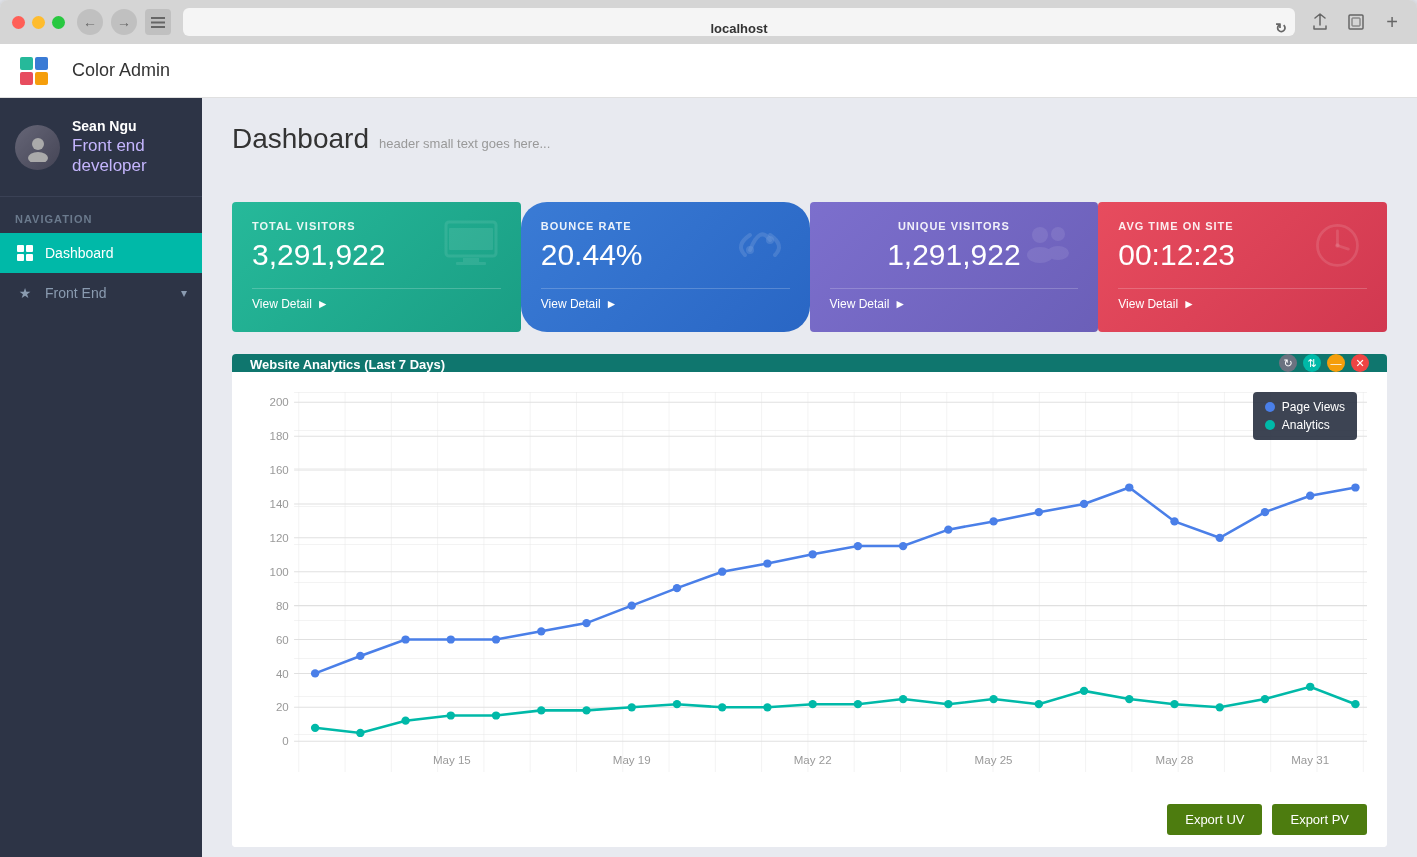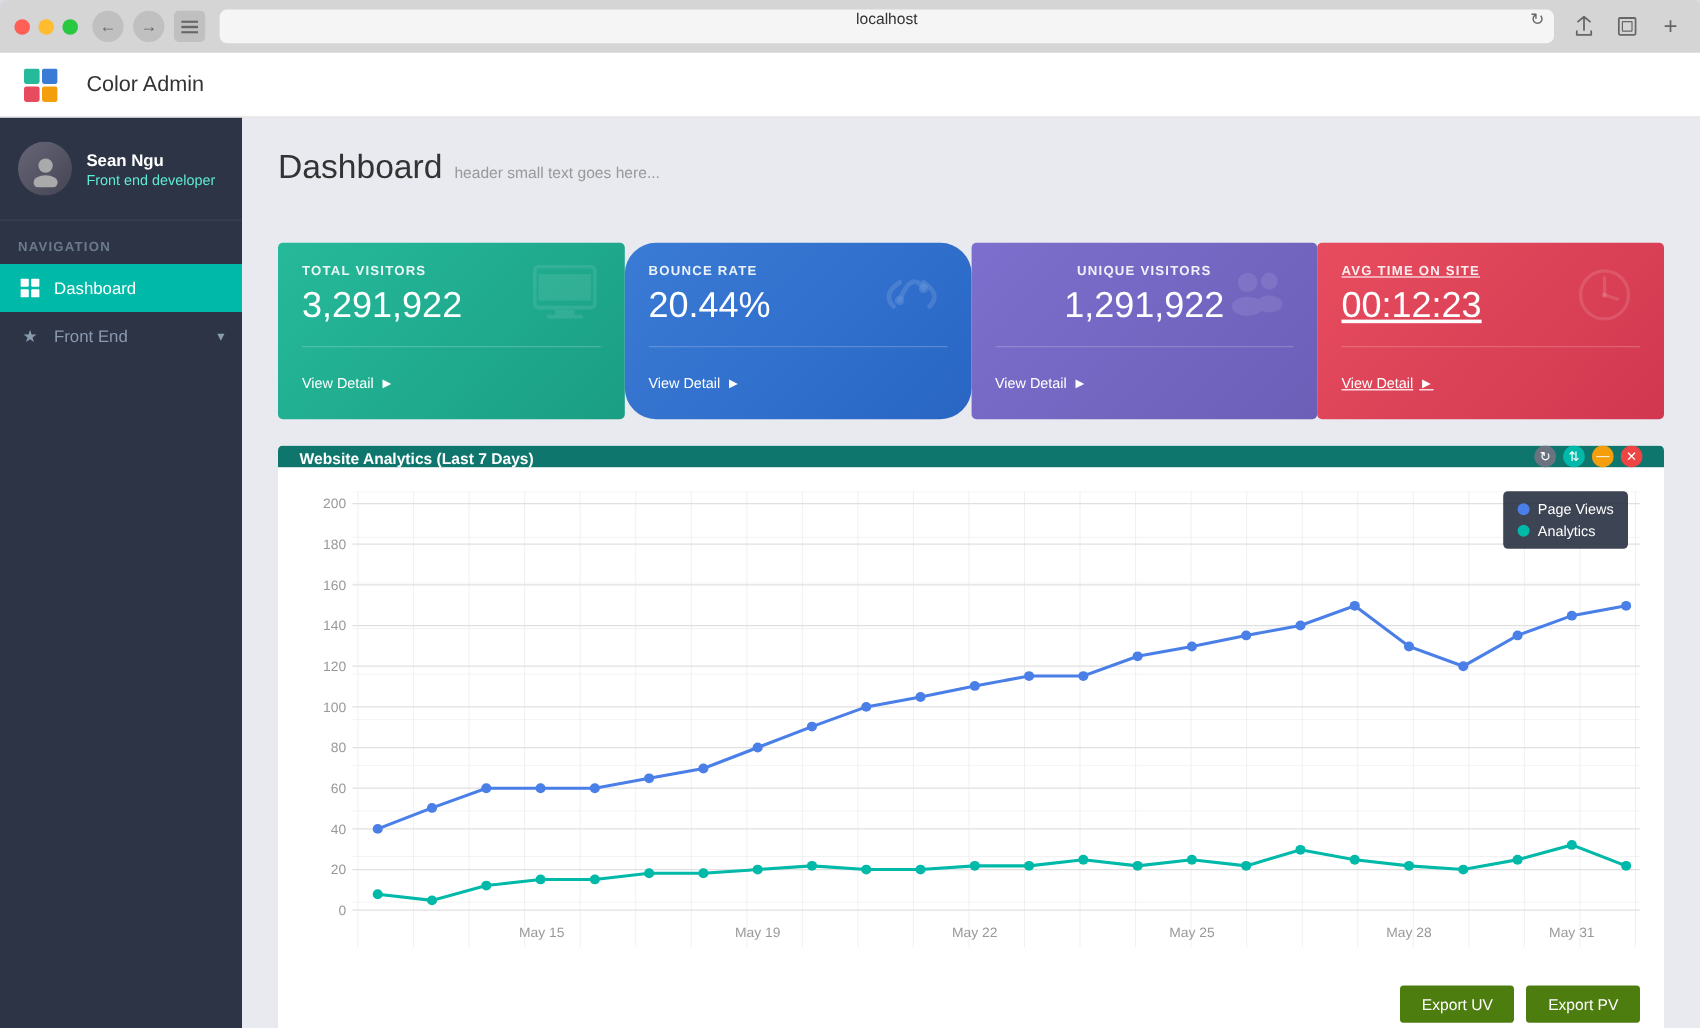--- a/index.html
+++ b/index.html
@@ -57,25 +57,26 @@
       display: flex; align-items: center; justify-content: center;
       margin-right: 12px;
       cursor: pointer;
     }
     .browser-address-bar {
       flex: 1;
       background: #f5f5f5;
       border-radius: 6px;
       height: 28px;
       display: flex;
-      align-items: flex-start;
+      align-items: flex-end;
       justify-content: center;
       font-size: 13px;
       color: #333;
       position: relative;
+      font-weight: bold;
     }
     .browser-address-refresh {
       position: absolute;
       right: 8px;
       color: #666;
       font-size: 14px;
       cursor: pointer;
     }
     .browser-actions {
       display: flex;
@@ -149,22 +150,22 @@
       font-size: 18px; color: #ccc;
     }
     .sidebar-user-info { flex: 1; }
     .sidebar-user-name {
       color: #fff;
       font-size: 14px;
       font-weight: 600;
       margin-bottom: 2px;
     }
     .sidebar-user-role {
-      color: #5eead4;
-      font-size: 12px;
+      color: #c4b5fd;
+      font-size: 17px;
     }
     .sidebar-nav-label {
       color: #6b7a8d;
       font-size: 11px;
       font-weight: 600;
       text-transform: uppercase;
       letter-spacing: 1px;
       padding: 16px 15px 8px;
     }
     .sidebar-item {
@@ -225,21 +226,21 @@
       border-radius: 4px;
       padding: 18px 20px 0 20px;
       color: #fff;
       position: relative;
       overflow: hidden;
       min-height: 130px;
     }
     .stat-card-teal { background: linear-gradient(135deg, #26b99a 0%, #1a9e84 100%); }
     .stat-card-blue { background: linear-gradient(135deg, #3a7bd5 0%, #2966c4 100%); border-radius: 26px; }
     .stat-card-purple { background: linear-gradient(135deg, #7c6fcd 0%, #6b5fb8 100%); text-align: center; }
-    .stat-card-red { background: linear-gradient(135deg, #e74c5e 0%, #d13850 100%); text-decoration: underline; }
+    .stat-card-red { background: linear-gradient(135deg, #e74c5e 0%, #d13850 100%); }
 
     .stat-card-label {
       font-size: 11px;
       font-weight: 700;
       letter-spacing: 1px;
       text-transform: uppercase;
       opacity: 0.9;
       margin-bottom: 6px;
     }
     .stat-card-value {
@@ -249,21 +250,21 @@
     }
     .stat-card-icon {
       position: absolute;
       right: 20px;
       top: 18px;
       opacity: 0.3;
       font-size: 52px;
     }
     .stat-card-footer {
       margin-top: 16px;
-      padding: 23px 0;
+      padding: 8px 0;
       border-top: 1px solid rgba(255,255,255,0.2);
       font-size: 12px;
       display: flex;
       align-items: center;
       gap: 5px;
       cursor: pointer;
     }
 
     
     .chart-card {

